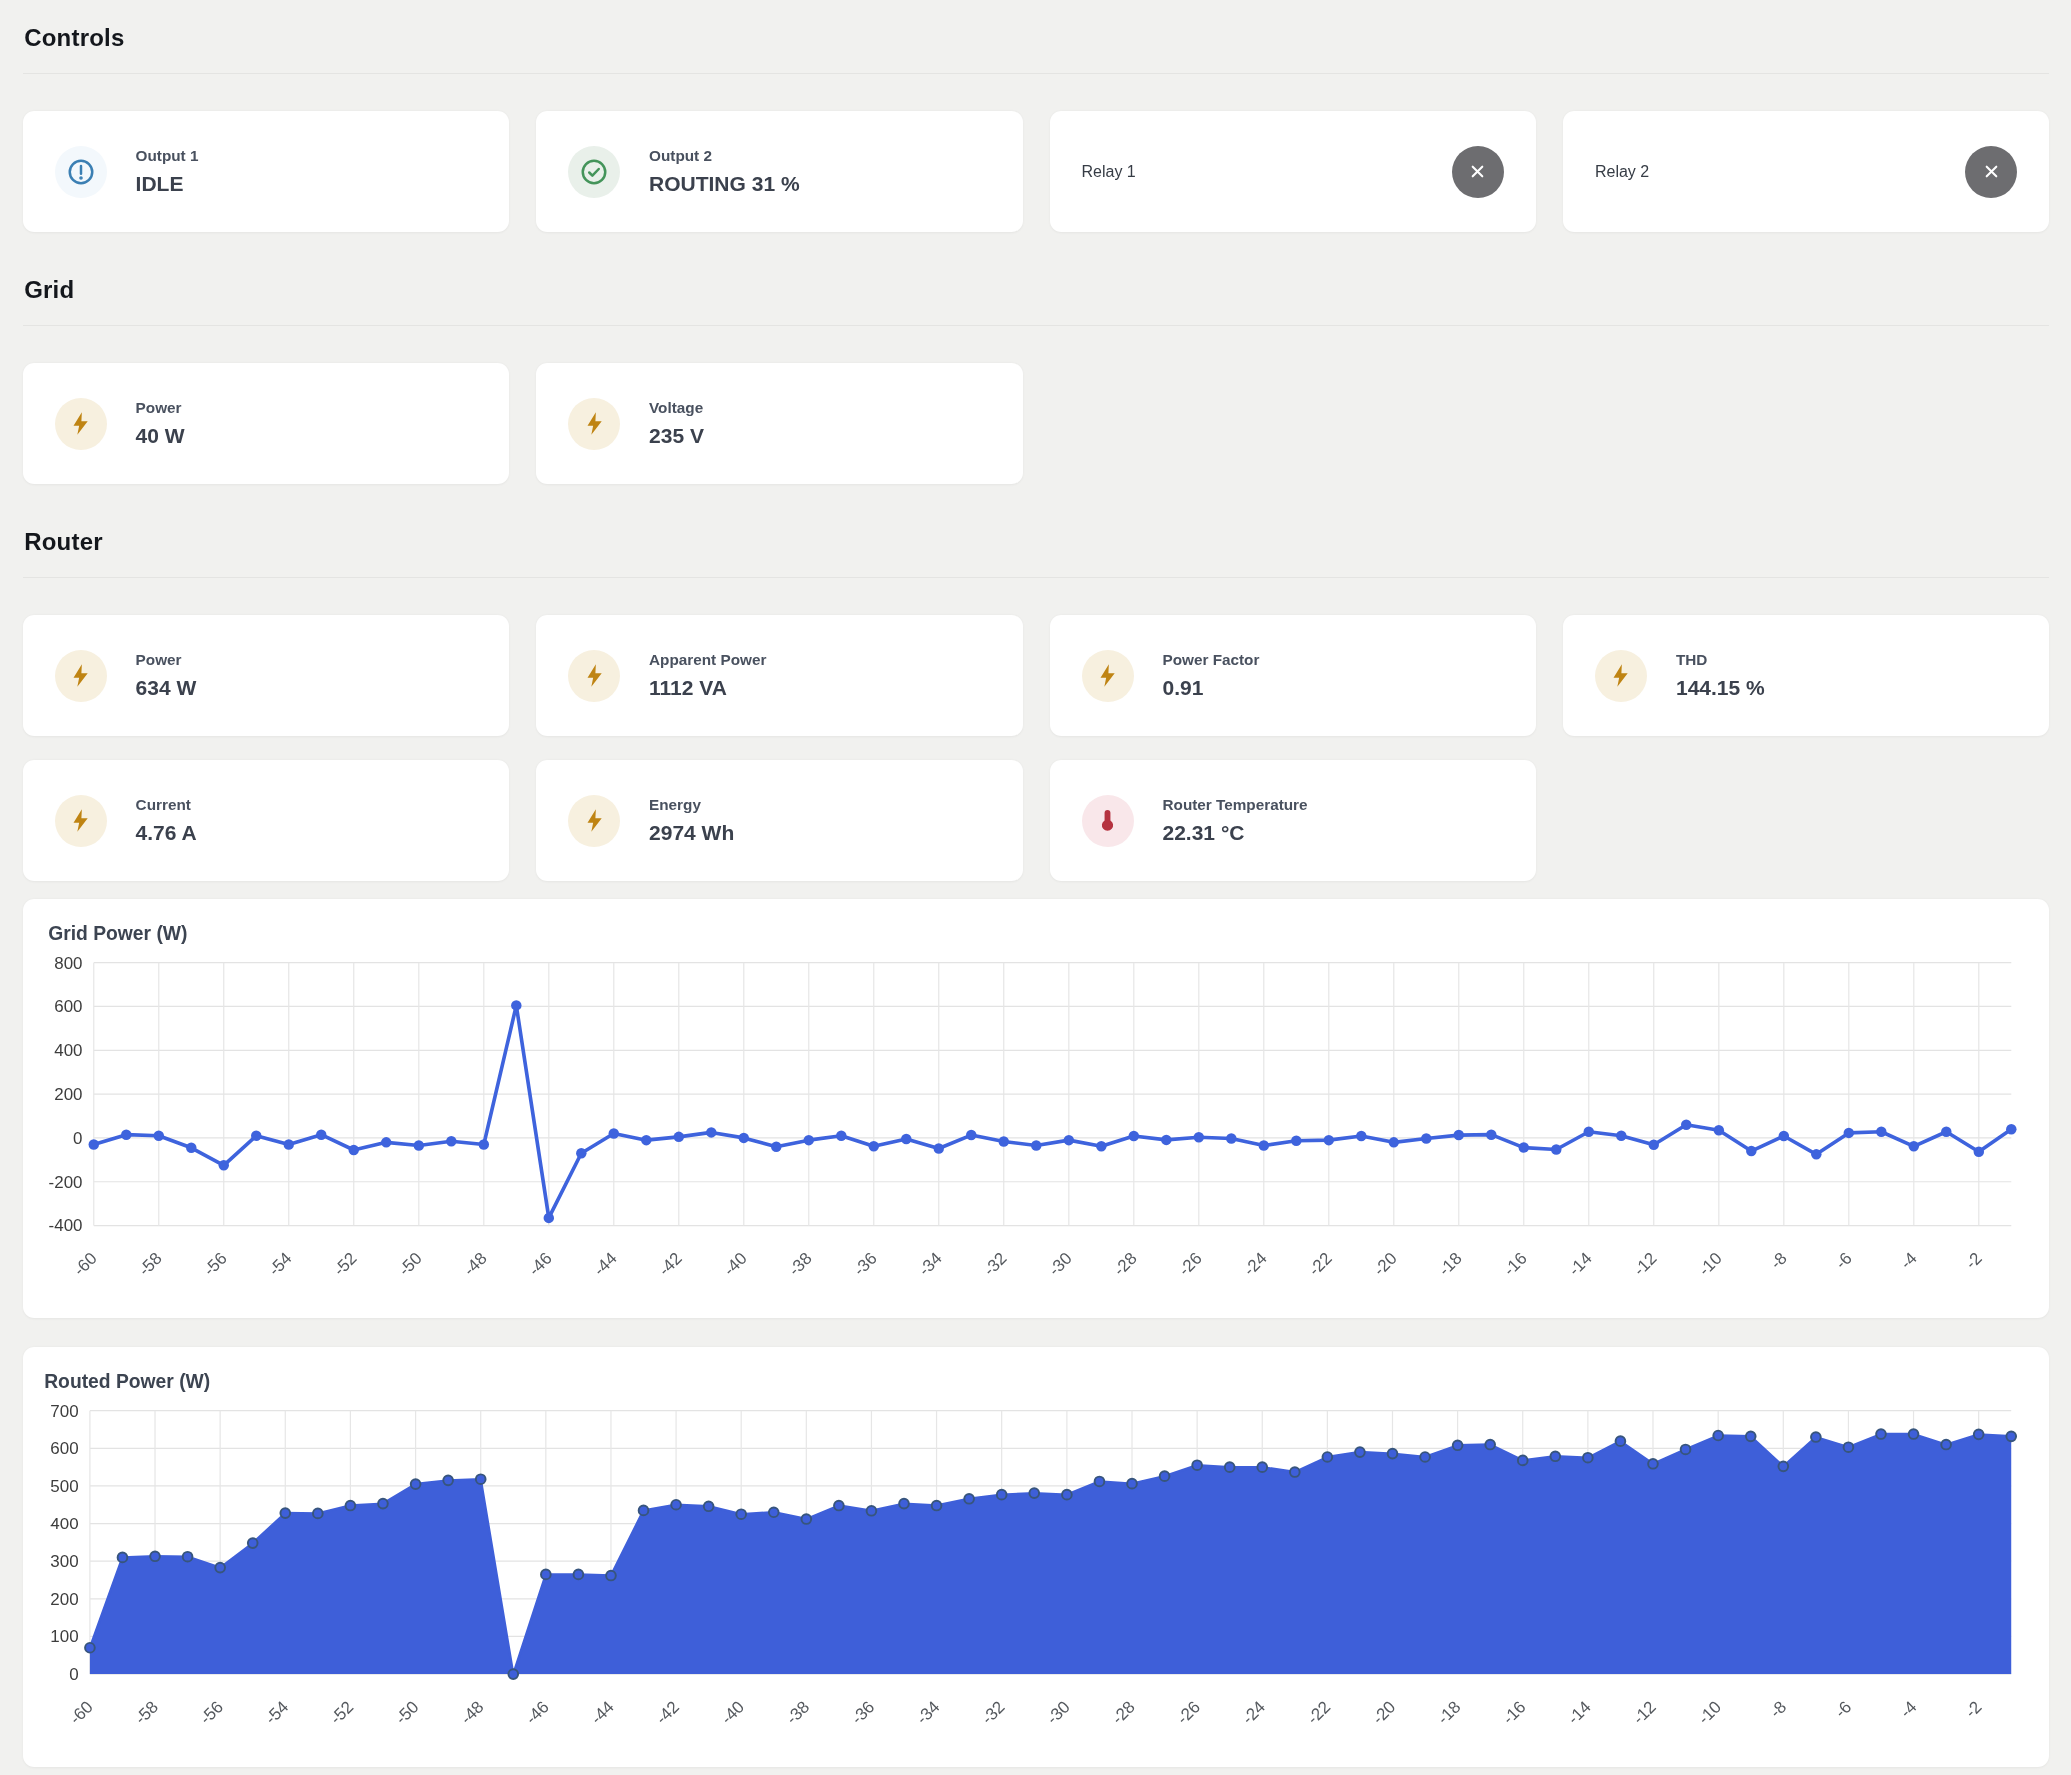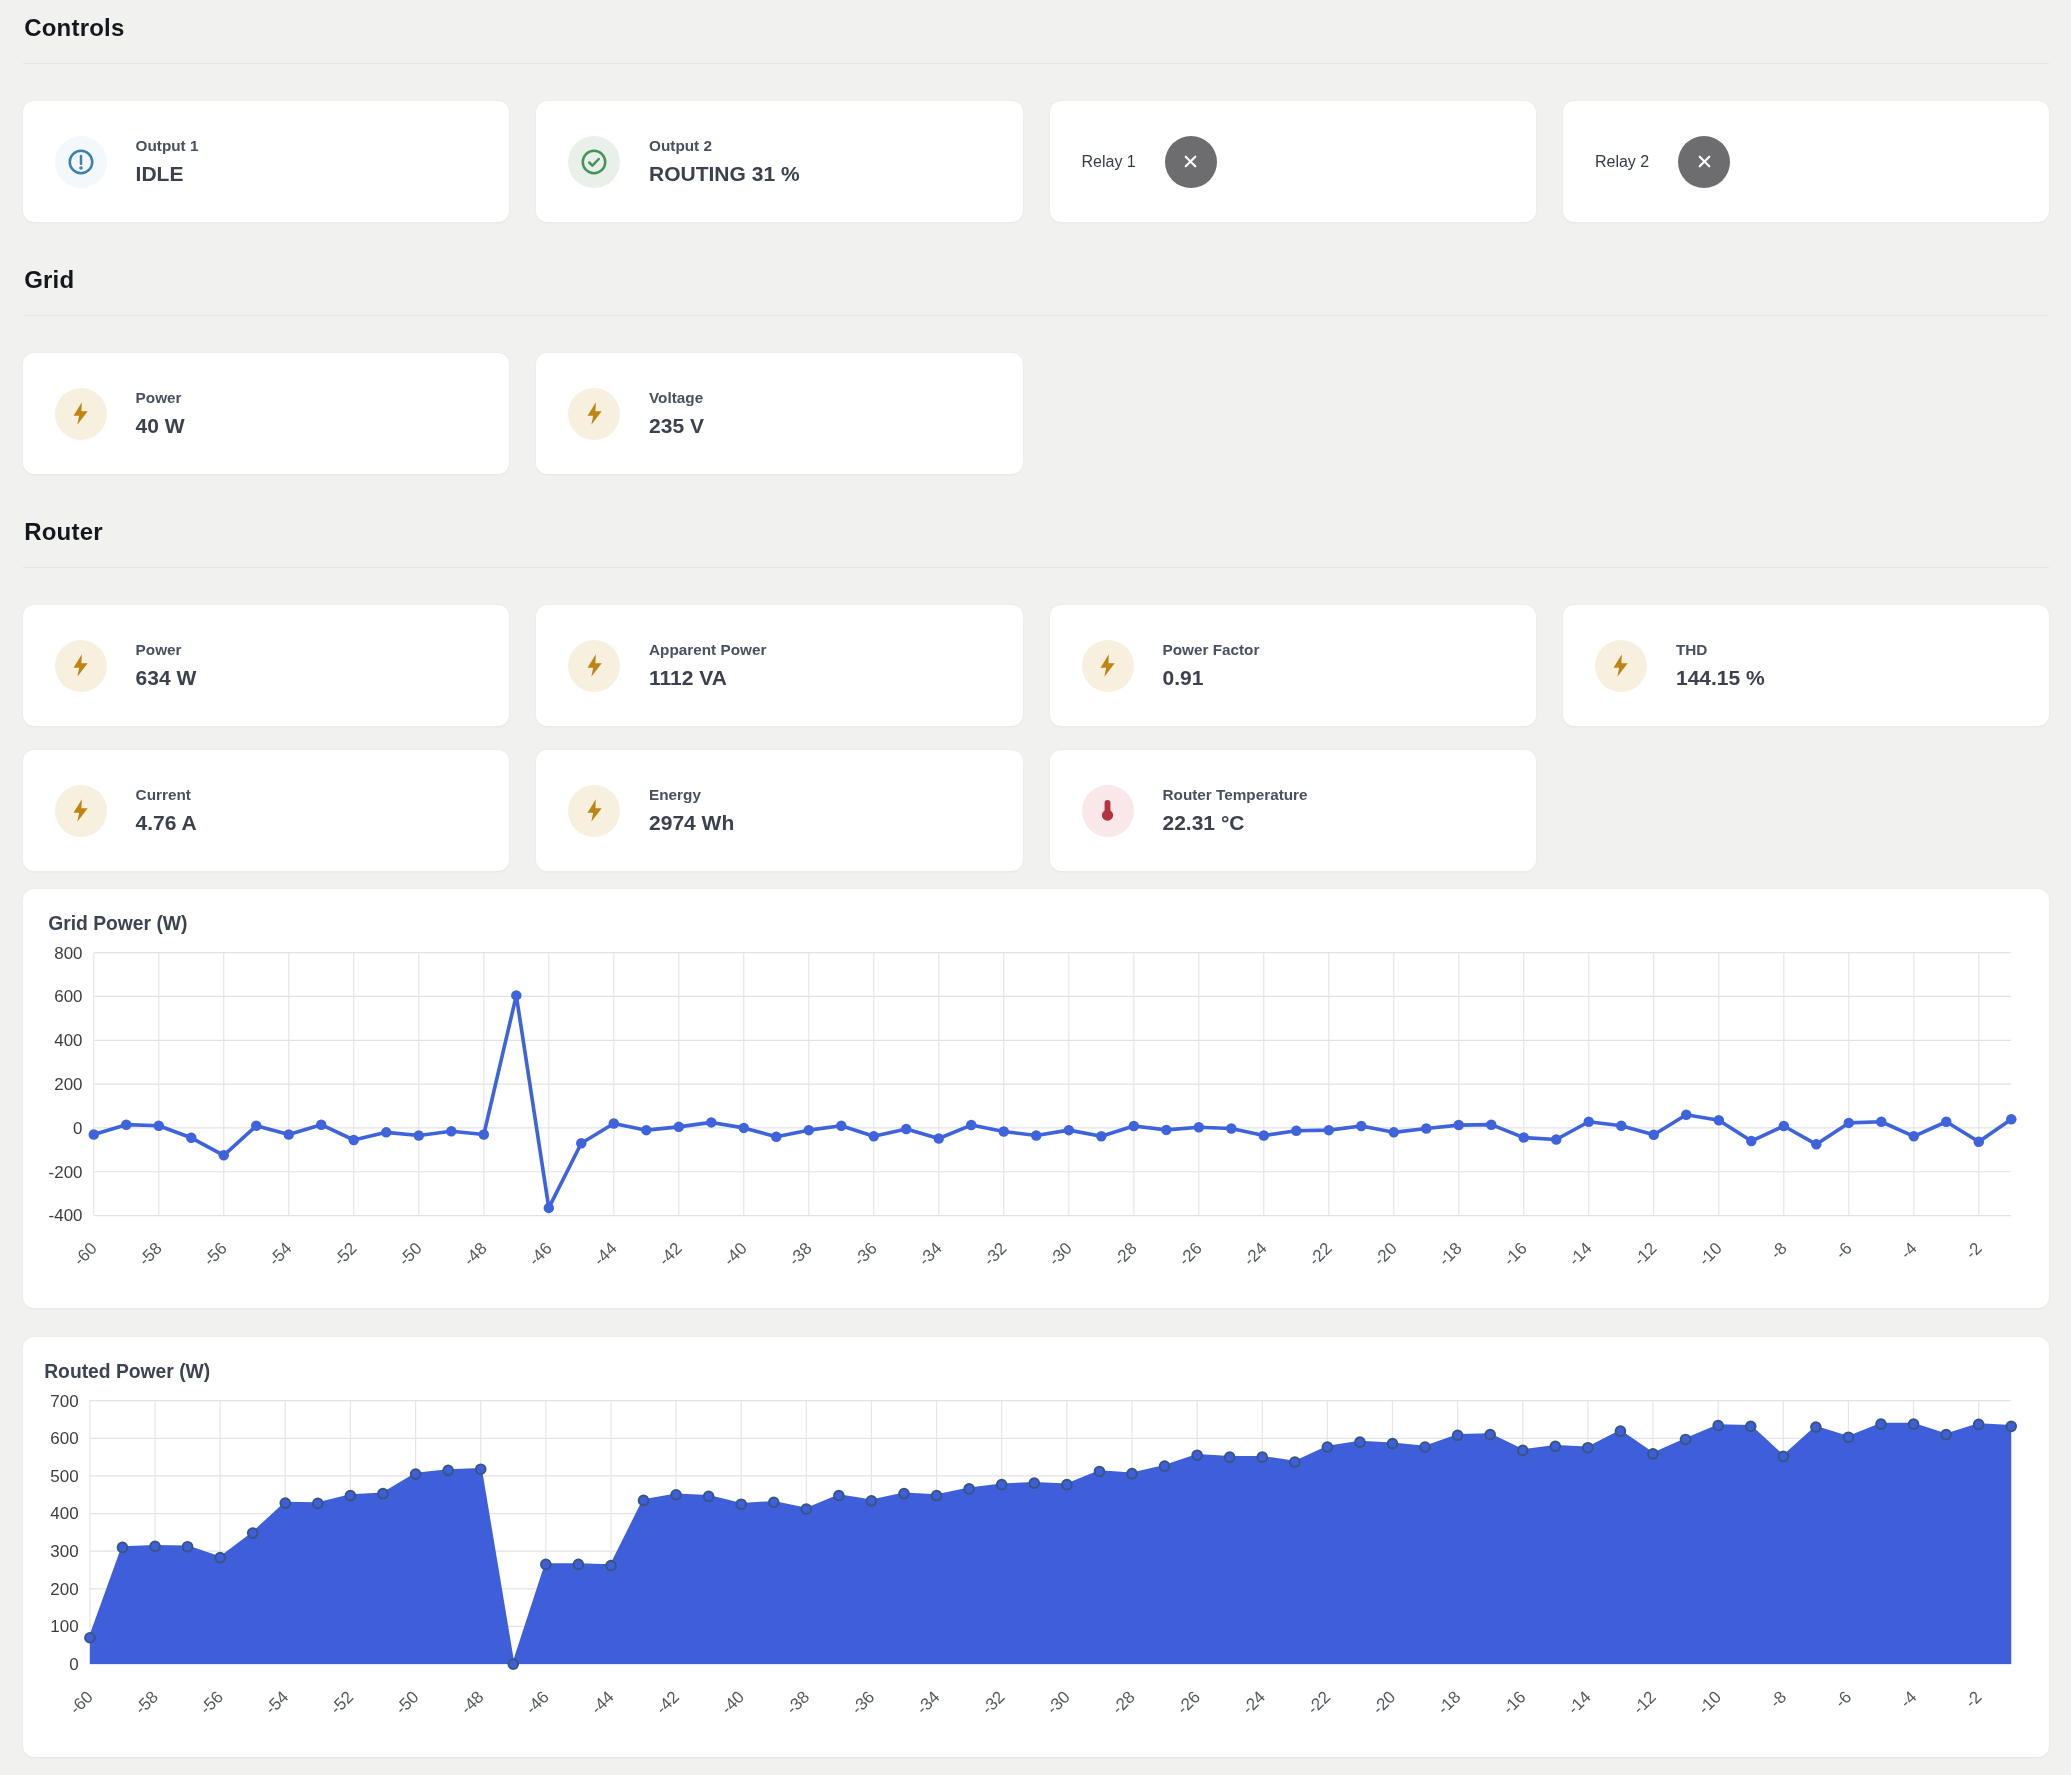--- a/index.html
+++ b/index.html
@@ -6,40 +6,40 @@
   .page{
     width:2072px; min-height:1775px; box-sizing:border-box;
     padding:0 22.6px 13px 22.6px; background:#f1f1ef;
     font-family:"Liberation Sans","DejaVu Sans",sans-serif;
     color:#3b414d;
   }
   .section-title{
     margin:0; padding:44px 1.6px 21px 1.6px;
     font-size:24px; font-weight:700; color:#14171c; letter-spacing:0.2px;
   }
-  section:first-of-type .section-title{ padding-top:14px; }
+  section:first-of-type .section-title{ padding-top:24px; }
   .divider{ border-top:1.2px solid #e4e4e2; height:0; }
   .cards-row{
     display:grid; grid-template-columns:repeat(4,1fr); gap:27px; margin-top:37px;
   }
   .cards-row + .cards-row{ margin-top:24px; }
   .card{
     background:#fff; border-radius:11.3px; height:121px;
     display:flex; align-items:center; gap:29px;
     padding:0 32px; box-sizing:border-box;
     box-shadow:0 0.8px 2.4px rgba(0,0,0,.05);
   }
   .icon-circle{
     width:52px; height:52px; border-radius:50%;
     display:flex; align-items:center; justify-content:center; flex:0 0 auto;
   }
   .card .txt{ display:flex; flex-direction:column; }
   .card .label{ font-size:15.3px; font-weight:700; color:#49515f; margin-bottom:7.3px; }
   .card .value{ font-size:21px; font-weight:700; color:#3b414d; }
-  .card.relay{ }
+  .card.relay{ justify-content:space-between; }
   .relay-label{ font-size:16px; color:#363c45; }
   .xbtn{
     width:52px; height:52px; border-radius:50%; border:none; cursor:pointer;
     display:flex; align-items:center; justify-content:center; padding:0;
   }
   .chart-card{
     background:#fff; border-radius:11.3px; margin-top:18px;
     padding:21px 24px 18px 24px; box-shadow:0 0.8px 2.4px rgba(0,0,0,.05);
   }
   .chart-card + .chart-card{ margin-top:29px;padding-left:20px; }

